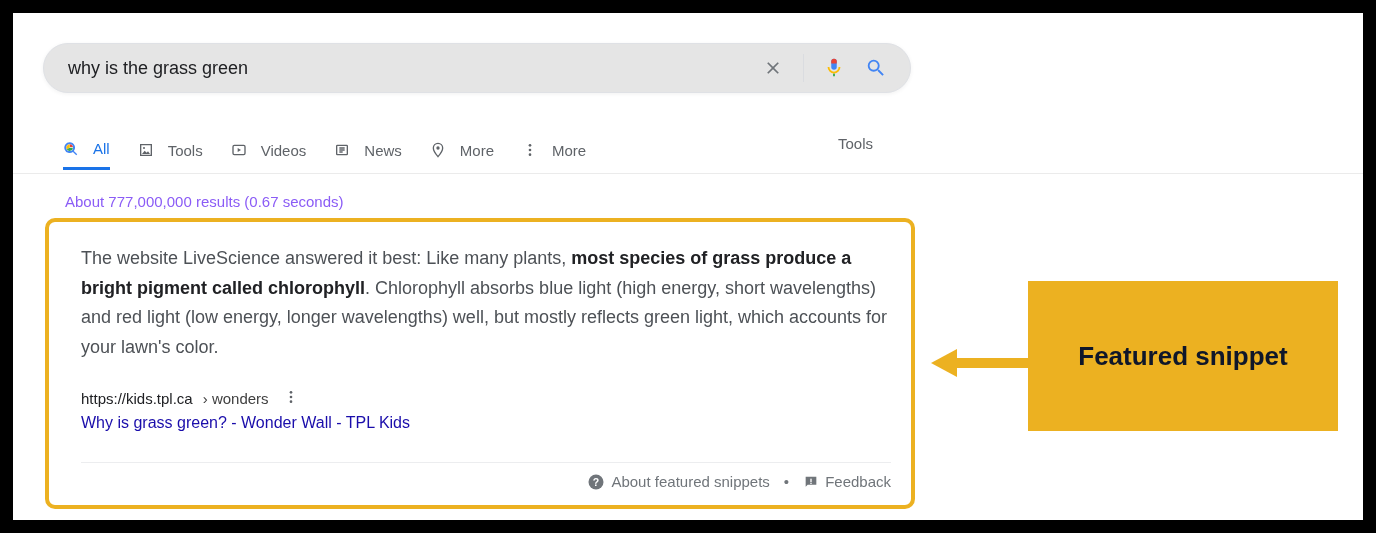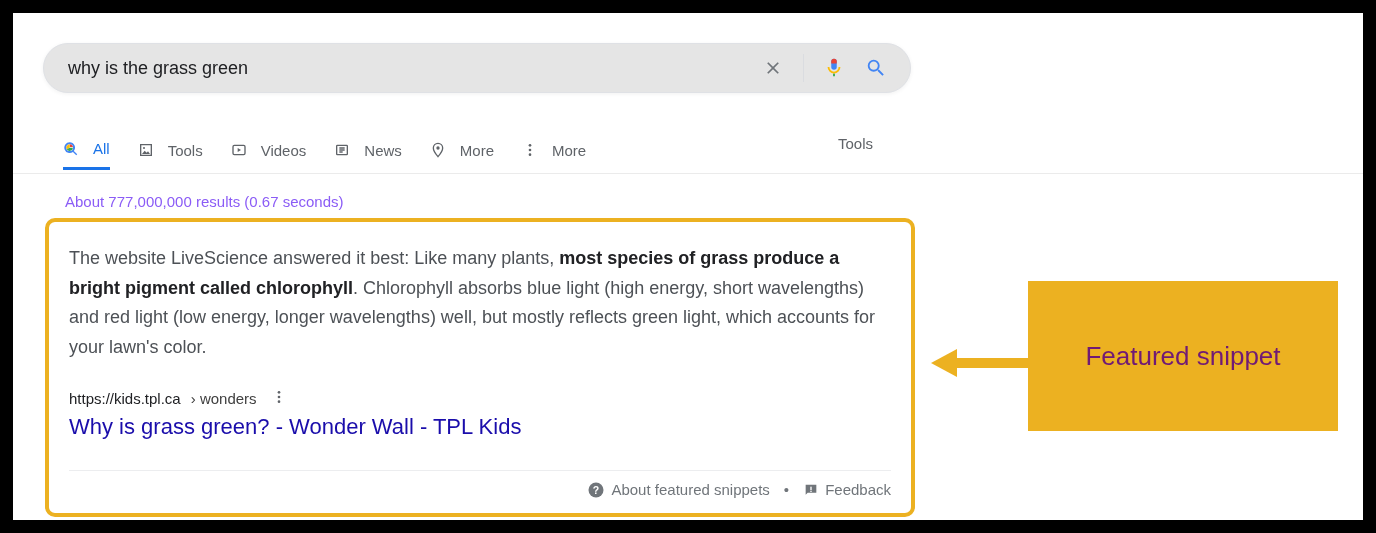--- a/index.html
+++ b/index.html
@@ -60,36 +60,36 @@
     top: 180px; left: 52px;
     color: #8b5cf6; font-size: 15px;
   }
 
   .snippet-box {
     position: absolute;
     top: 205px; left: 32px;
     width: 870px;
     border: 4px solid #ecb121;
     border-radius: 10px;
-    padding: 22px 20px 14px 20px;
+    padding: 22px 20px 14px 32px;
   }
   .snippet-text {
     font-size: 18px; color: #4d5156; line-height: 1.65;
   }
   .snippet-text b { font-weight: 700; color: #202124; }
   .cite-row {
     margin-top: 26px;
     display: flex; align-items: center; gap: 10px;
     color: #202124; font-size: 15px;
   }
   .cite-row .path { color: #404040; }
   .dots3 { color: #5f6368; font-size: 18px; cursor: pointer; line-height: 1; padding: 0 4px; }
   .result-title {
     margin-top: 6px;
-    font-size: 22px;
+    font-size: 16px;
     color: #1a0dab;
     cursor: pointer;
   }
   .snippet-footer {
     margin-top: 30px;
     border-top: 1px solid #ecedef;
     padding-top: 10px;
     display: flex; justify-content: flex-end; align-items: center;
     gap: 14px;
     color: #70757a; font-size: 15px;
@@ -101,21 +101,21 @@
     position: absolute;
     top: 330px; left: 918px;
     width: 100px; height: 40px;
   }
   .callout {
     position: absolute;
     top: 268px; left: 1015px;
     width: 310px; height: 150px;
     background: #ecb121;
     display: flex; align-items: center; justify-content: center;
-    color: #701a75; font-weight: 400;
+    color: #0f172a; font-weight: 700;
     font-size: 26px;
     font-family: 'Arial Black', Arial, sans-serif;
   }
 </style>
 </head>
 <body>
 
 <div class="page">
 
   <div class="search-bar">

